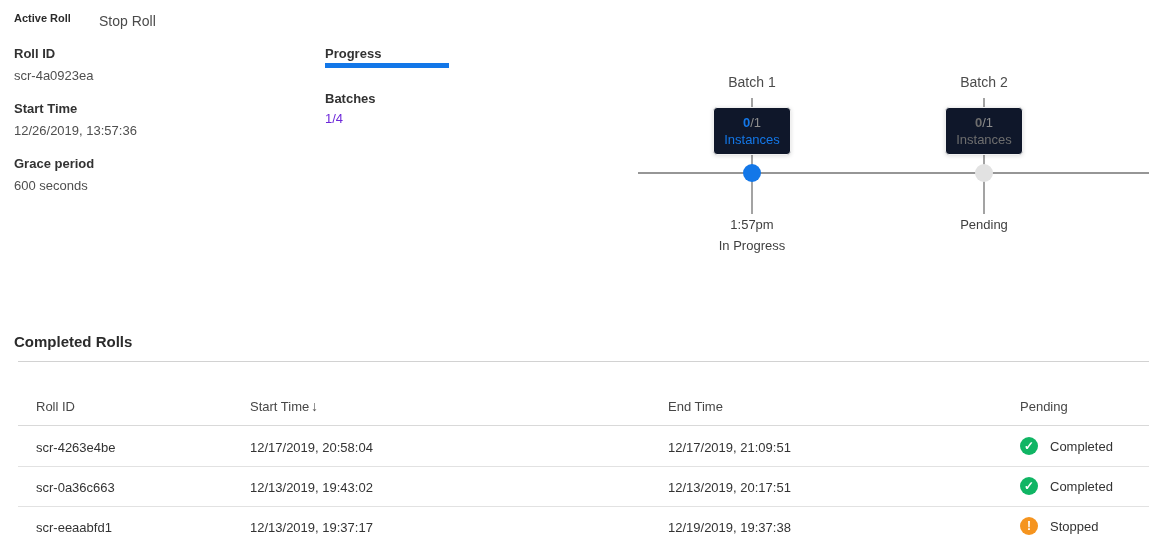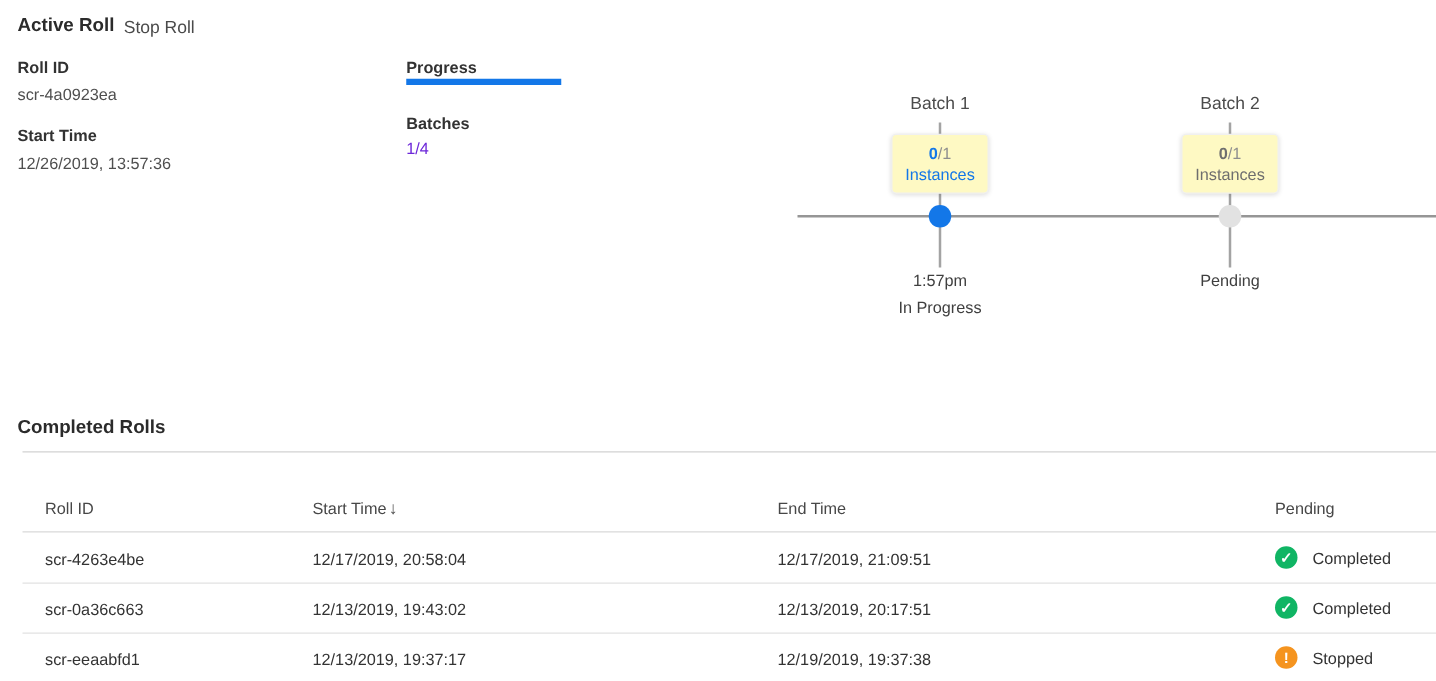--- a/index.html
+++ b/index.html
@@ -1,21 +1,21 @@
 <!DOCTYPE html>
 <html><head>
 <meta charset="utf-8">
 <style>
   * { margin:0; padding:0; box-sizing:border-box; }
   html,body { background:#fff; }
   body { font-family:"Liberation Sans", sans-serif; color:#323232; }
   .screen { position:relative; width:1149px; height:545px; background:#fff; overflow:hidden; }
 
   
-  .ar-title { position:absolute; left:14px; top:12px; font-size:15px; font-weight:700; color:#2b2b2b;text-align:center; }
+  .ar-title { position:absolute; left:14px; top:12px; font-size:11px; font-weight:700; color:#2b2b2b;text-align:center; }
   .stop-link { position:absolute; left:99px; top:13px; font-size:14px; color:#4a4a4a;
                cursor:pointer; }
 
   
   .field { position:absolute; left:14px; }
   .field .f-label { font-size:13px; font-weight:600; color:#323232; }
   .field .f-value { font-size:13px; font-weight:400; color:#4f4f4f; margin-top:7px; }
   .field.f0 { top:46px; } .field.f1 { top:101px; } .field.f2 { top:156px; }
 
   
@@ -24,21 +24,21 @@
   .p-fill { height:100%; width:100%; background:#1377e8; }
   .b-label { position:absolute; left:325px; top:91px; font-size:13px; font-weight:600; color:#323232; }
   .b-value { position:absolute; left:325px; top:111px; font-size:13px; color:#6d28d9; }
 
   
   .tl-line { position:absolute; left:638px; top:172px; width:511px; height:2px; background:#969696; }
   .batch { position:absolute; top:74px; width:120px; text-align:center; }
   .batch.b1 { left:692px; } .batch.b2 { left:924px; }
   .batch .batch-name { position:absolute; top:0; width:100%; font-size:14px; color:#4b4b4b; }
   .batch .vline { position:absolute; left:59px; top:24px; width:2px; height:116px; background:#a3a3a3; }
-  .batch .card { position:absolute; left:21px; top:33px; width:78px; height:48px; background:#fef9c3;
+  .batch .card { position:absolute; left:21px; top:33px; width:78px; height:48px; background:#0f172a;
                  border:1px solid #f0f0f0; border-radius:4px; box-shadow:0 1px 4px rgba(0,0,0,.14);
                  display:flex; flex-direction:column; justify-content:center; gap:2px; cursor:pointer; }
   .batch .count-line { font-size:13px; }
   .batch .count { font-weight:700; }
   .batch .total { color:#8e8e8e; font-weight:400; }
   .batch .instances { font-size:13px; }
   .batch[data-state="active"] .count, .batch[data-state="active"] .instances { color:#1377e8; }
   .batch[data-state="pending"] .count, .batch[data-state="pending"] .instances { color:#6e6e6e; }
   .batch .dot { position:absolute; left:51px; top:90px; width:18px; height:18px; border-radius:50%; }
   .batch[data-state="active"] .dot { background:#1377e8; }
@@ -47,21 +47,21 @@
   .batch .tl-status { position:absolute; top:164px; width:100%; font-size:13px; color:#3f3f3f; }
 
   
   .cr-title { position:absolute; left:14px; top:333px; font-size:15px; font-weight:700; color:#2b2b2b; }
   .divider { position:absolute; left:18px; right:0; height:1px; background:#e2e2e2; }
   .divider.section { top:361px; background:#d2d2d2; }
   .divider.head { top:425px; background:#d9d9d9; }
   .divider.r1 { top:466px; } .divider.r2 { top:506px; }
 
   .cell { position:absolute; font-size:13px; white-space:nowrap; }
-  .c-rollid { left:36px; } .c-start { left:250px; } .c-end { left:622px; } .c-status { left:1020px; }
+  .c-rollid { left:36px; } .c-start { left:250px; } .c-end { left:668px; } .c-status { left:1020px; }
   .th { color:#474747; cursor:pointer; }
   .th-row .cell { top:399px; }
   .sort-icon { position:absolute; left:311px; top:398px; font-size:14px; color:#555; cursor:pointer; }
   .tr .cell { color:#333; }
   .tr0 .cell { top:440px; } .tr1 .cell { top:480px; } .tr2 .cell { top:520px; }
   .status-cell { display:flex; align-items:center; gap:12px; }
   .tr0 .status-cell { top:437px; } .tr1 .status-cell { top:477px; } .tr2 .status-cell { top:517px; }
   .status-icon { width:18px; height:18px; border-radius:50%; color:#fff; font-size:12px; font-weight:700;
                  line-height:18px; text-align:center; flex:0 0 18px; }
   .status-label { font-size:13px; color:#333; }
@@ -74,20 +74,24 @@
   <h2 class="ar-title">Active Roll</h2>
   <a class="stop-link">Stop Roll</a>
 
   <div class="field f0">
     <div class="f-label">Roll ID</div>
     <div class="f-value">scr-4a0923ea</div>
   </div>
   <div class="field f1">
     <div class="f-label">Start Time</div>
     <div class="f-value">12/26/2019, 13:57:36</div>
+  </div>
+  <div class="field f2">
+    <div class="f-label">Grace period</div>
+    <div class="f-value">600 seconds</div>
   </div>
 
   <div class="p-label">Progress</div>
   <div class="p-bar">
     <div class="p-fill"></div>
   </div>
   <div class="b-label">Batches</div>
   <div class="b-value">1/4</div>
 
   <div class="tl-line"></div>

